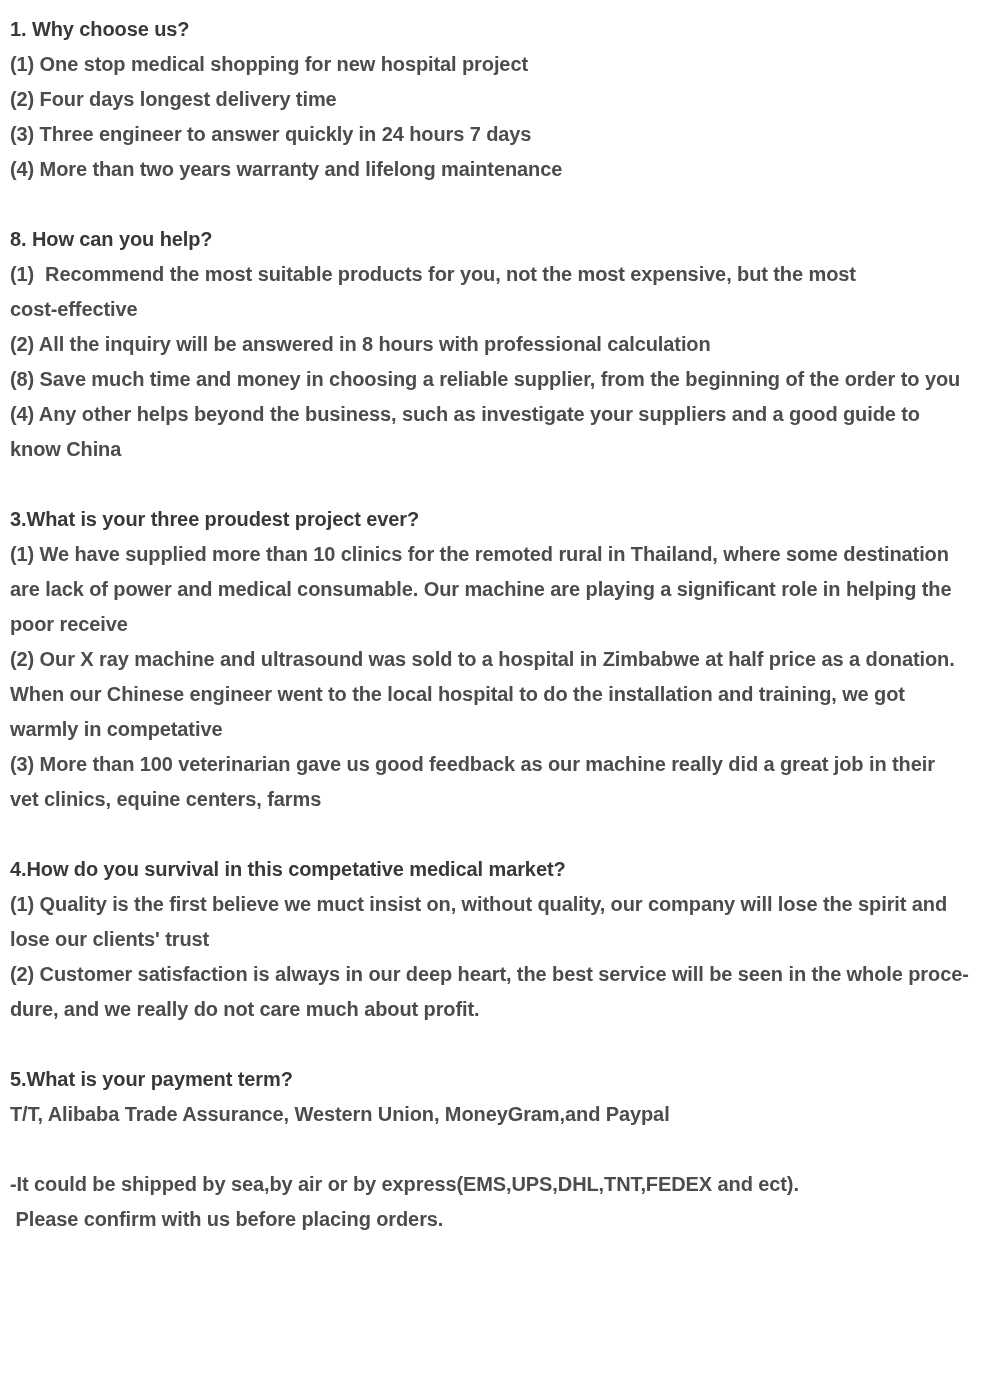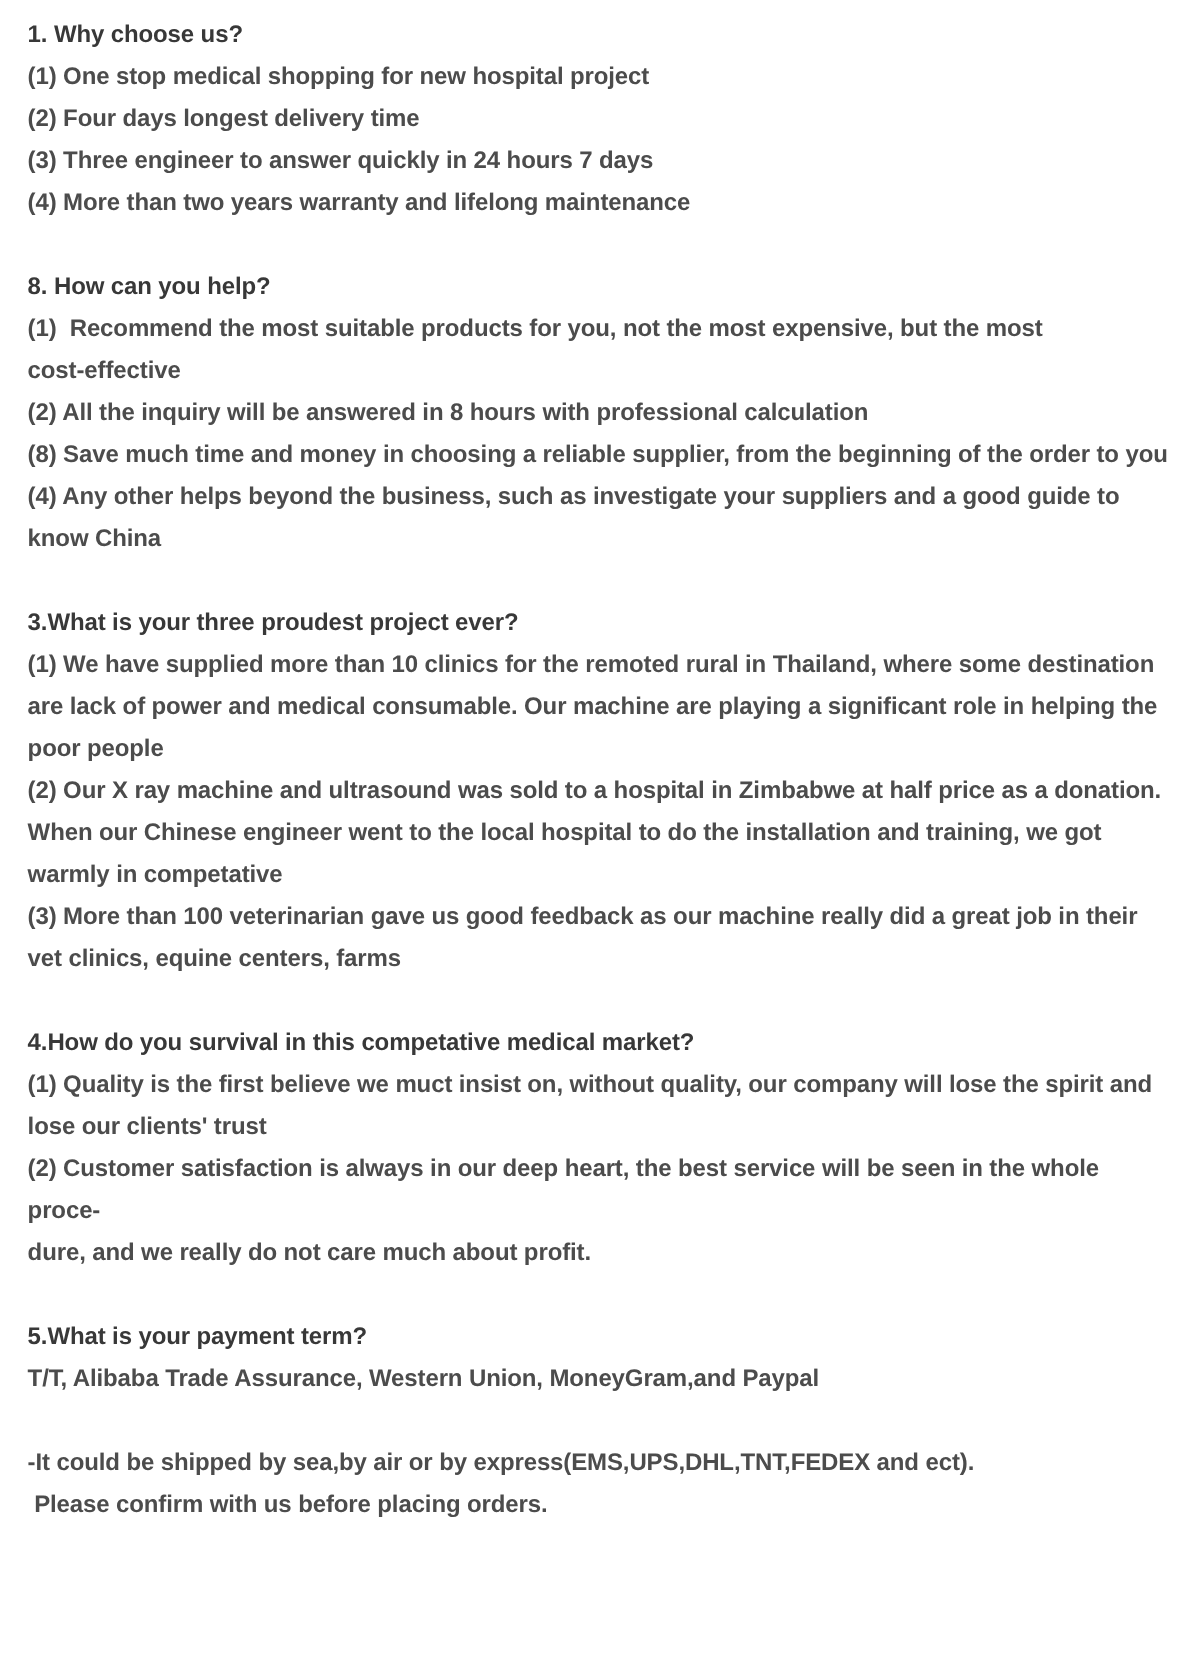--- a/index.html
+++ b/index.html
@@ -7,21 +7,21 @@
     padding: 0;
     background: #ffffff;
   }
   body {
     width: 1000px;
     height: 1379px;
     overflow: hidden;
     font-family: "Liberation Sans", sans-serif;
   }
   main.faq {
-    padding: 12px 20px 0 23px;
+    padding: 12px 20px 0 10px;
     box-sizing: border-box;
   }
   .section {
     margin: 0 0 35px 0;
   }
   .q {
     margin: 0;
     font-size: 20px;
     line-height: 35px;
     font-weight: 700;
@@ -63,21 +63,21 @@
         <div class="line">(4) Any other helps beyond the business, such as investigate your suppliers and a good guide to</div>
         <div class="line">know China</div>
       </div>
     </section>
 
     <section class="section">
       <h2 class="q">3.What is your three proudest project ever?</h2>
       <div>
         <div class="line">(1) We have supplied more than 10 clinics for the remoted rural in Thailand, where some destination</div>
         <div class="line">are lack of power and medical consumable. Our machine are playing a significant role in helping the</div>
-        <div class="line">poor people</div>
+        <div class="line">poor receive</div>
         <div class="line">(2) Our X ray machine and ultrasound was sold to a hospital in Zimbabwe at half price as a donation.</div>
         <div class="line">When our Chinese engineer went to the local hospital to do the installation and training, we got</div>
         <div class="line">warmly in competative</div>
         <div class="line">(3) More than 100 veterinarian gave us good feedback as our machine really did a great job in their</div>
         <div class="line">vet clinics, equine centers, farms</div>
       </div>
     </section>
 
     <section class="section">
       <h2 class="q">4.How do you survival in this competative medical market?</h2>

